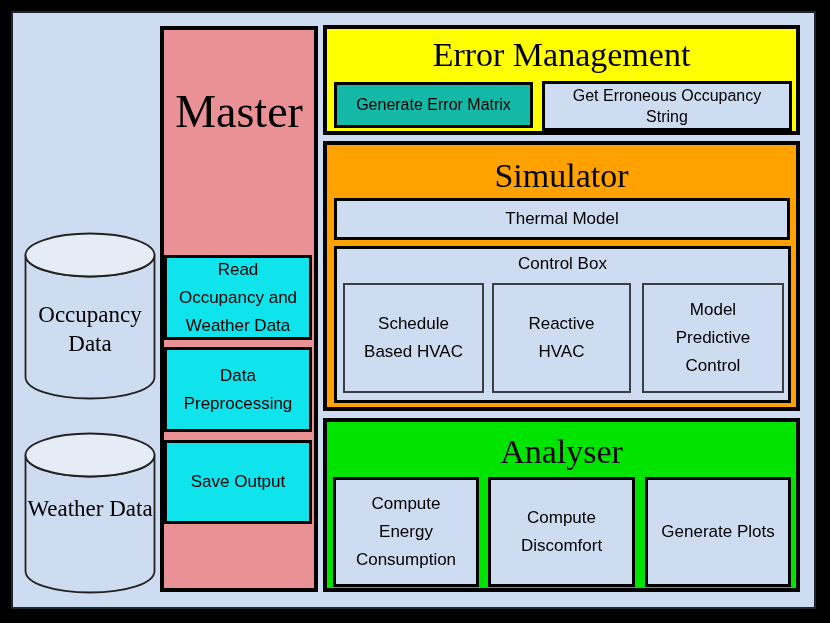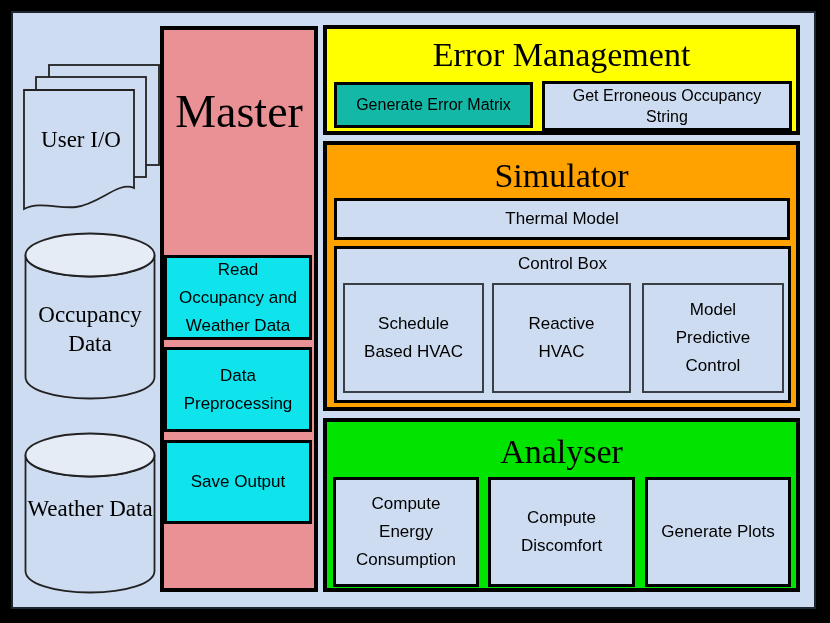--- a/index.html
+++ b/index.html
@@ -53,28 +53,20 @@
   #ana-0 { left:333px; width:146px; padding:0 14px; }
   #ana-1 { left:488px; width:147px; padding:0 14px; }
   #ana-2 { left:645px; width:146px; padding:12px 5px; }
 </style>
 </head>
 <body>
 
 <div class="stage">
   <div class="panel">
 
-    <div class="abs" style="left:9px; top:47px; width:142px; height:158px;">
-      <svg width="142" height="158" viewBox="0 0 142 158">
-        <rect x="27" y="5" width="110" height="100" fill="#CEDCF1" stroke="#222" stroke-width="1.8"></rect>
-        <rect x="14" y="17" width="110" height="100" fill="#CEDCF1" stroke="#222" stroke-width="1.8"></rect>
-        <path d="M2 30 H112 V128 C 96 121, 78 144, 54 147 C 36 149, 18 141, 2 149 Z" fill="#CEDCF1" stroke="#222" stroke-width="1.8"></path>
-      </svg>
-      <div class="shape-label serif" style="left:0px; top:66px; width:118px; font-size:23px; line-height:28px;">User I/O</div>
-    </div>
 
     <div class="abs" style="left:11px; top:219px; width:132px; height:168px;">
       <svg width="132" height="168" viewBox="0 0 132 168">
         <path d="M1.5 23 L1.5 145 C1.5 157.5 30 166.5 66 166.5 C102 166.5 130.5 157.5 130.5 145 L130.5 23 C130.5 35.5 102 44.5 66 44.5 C30 44.5 1.5 35.5 1.5 23 Z" fill="#CEDCF1" stroke="#222" stroke-width="1.8"></path>
         <ellipse cx="66" cy="23" rx="64.5" ry="21.5" fill="#E6ECF6" stroke="#222" stroke-width="1.8"></ellipse>
       </svg>
       <div class="shape-label serif" style="left:0px; top:68px; width:132px; font-size:23px; line-height:29px;">Occupancy Data</div>
     </div>
 
     <div class="abs" style="left:11px; top:419px; width:132px; height:162px;">

